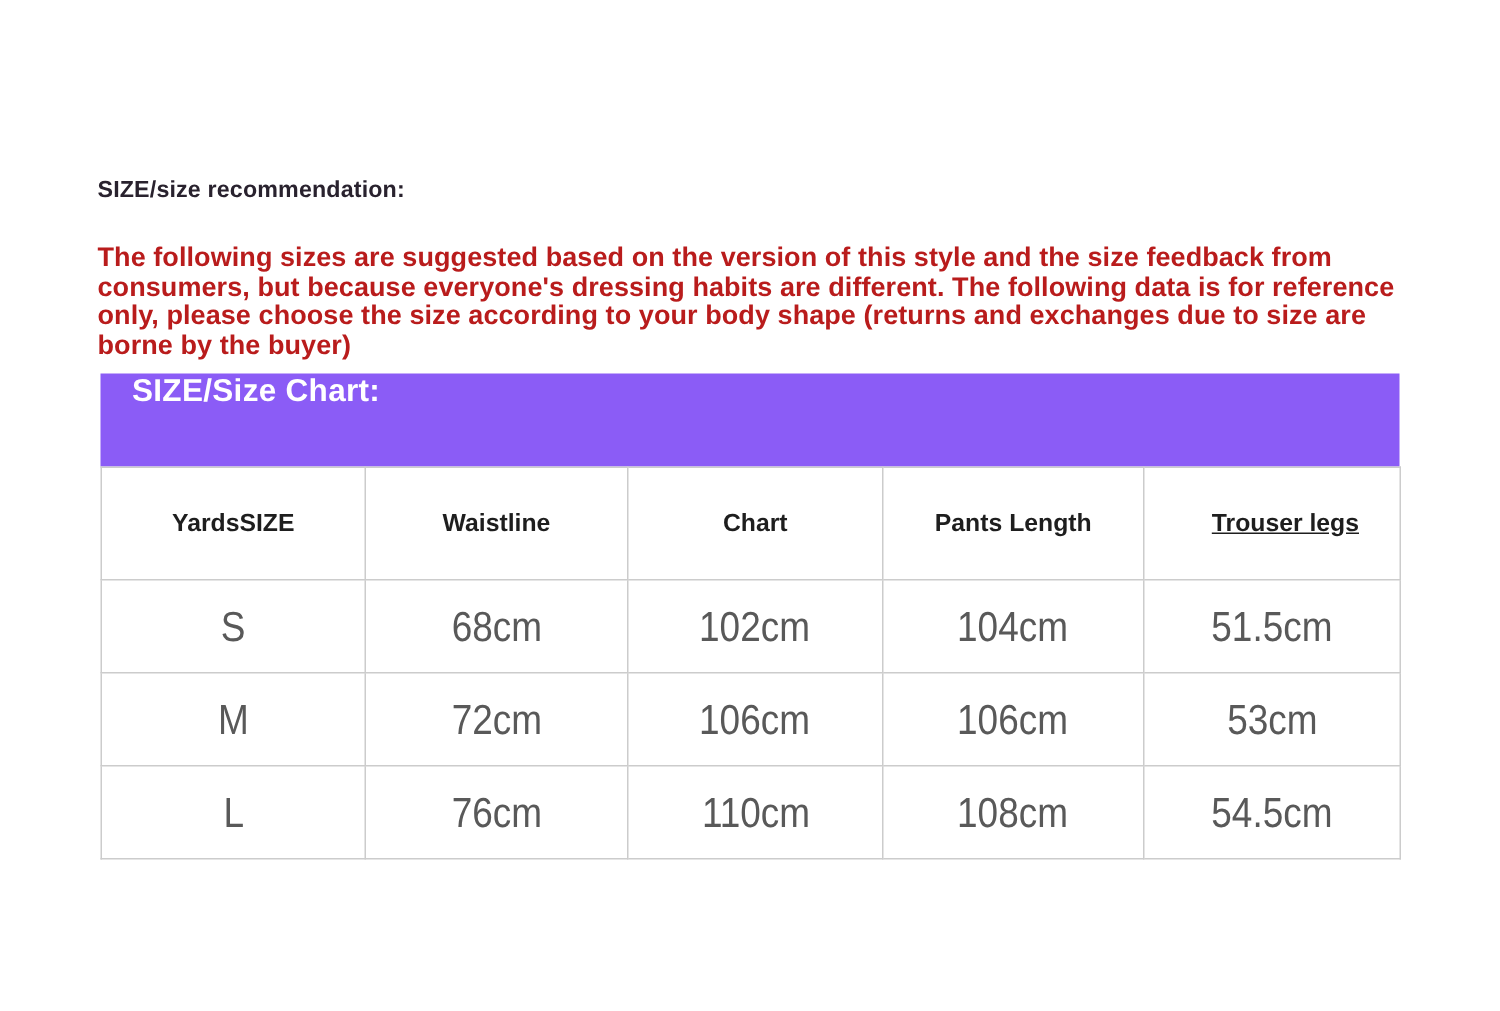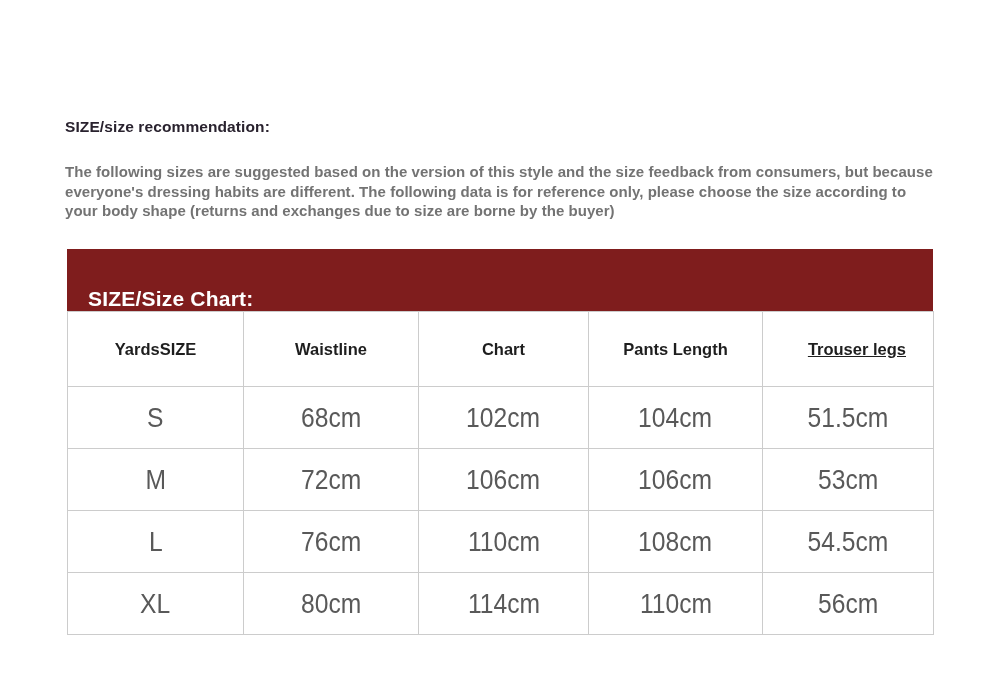--- a/index.html
+++ b/index.html
@@ -11,29 +11,29 @@
   }
   .canvas { position: relative; width: 1000px; height: 674px; background: #ffffff; margin-top: 41px; }
 
   .doc-title {
     position: absolute; left: 65px; top: 77px;
     font-size: 15.5px; font-weight: bold; color: #29222e;
     letter-spacing: 0.1px;
   }
   .doc-paragraph {
     position: absolute; left: 65px; top: 121px; width: 876px;
-    font-size: 15px; font-weight: bold; color: #737373;
+    font-size: 18px; font-weight: bold; color: #b91c1c;
     line-height: 19.5px; letter-spacing: 0.05px;
   }
 
   .chart-header {
     position: absolute; left: 67px; top: 208px;
     width: 866px; height: 62px;
-    background: #7f1d1d;
-    display: flex; align-items: flex-end;
+    background: #8b5cf6;
+    display: flex; align-items: flex-start;
     padding-left: 21px;
   }
   .chart-header .bar-title {
     color: #ffffff; font-weight: bold; font-size: 21px;
     letter-spacing: 0.2px;
   }
 
   table.size-table {
     position: absolute; left: 67px; top: 270px;
     width: 866px;
@@ -109,23 +109,16 @@
         <td><span>106cm</span></td>
         <td><span>53cm</span></td>
       </tr>
       <tr>
         <td><span>L</span></td>
         <td><span>76cm</span></td>
         <td><span>110cm</span></td>
         <td><span>108cm</span></td>
         <td><span>54.5cm</span></td>
       </tr>
-      <tr>
-        <td><span>XL</span></td>
-        <td><span>80cm</span></td>
-        <td><span>114cm</span></td>
-        <td><span>110cm</span></td>
-        <td><span>56cm</span></td>
-      </tr>
     </tbody>
   </table>
 
 </div>
 
 </body></html>

